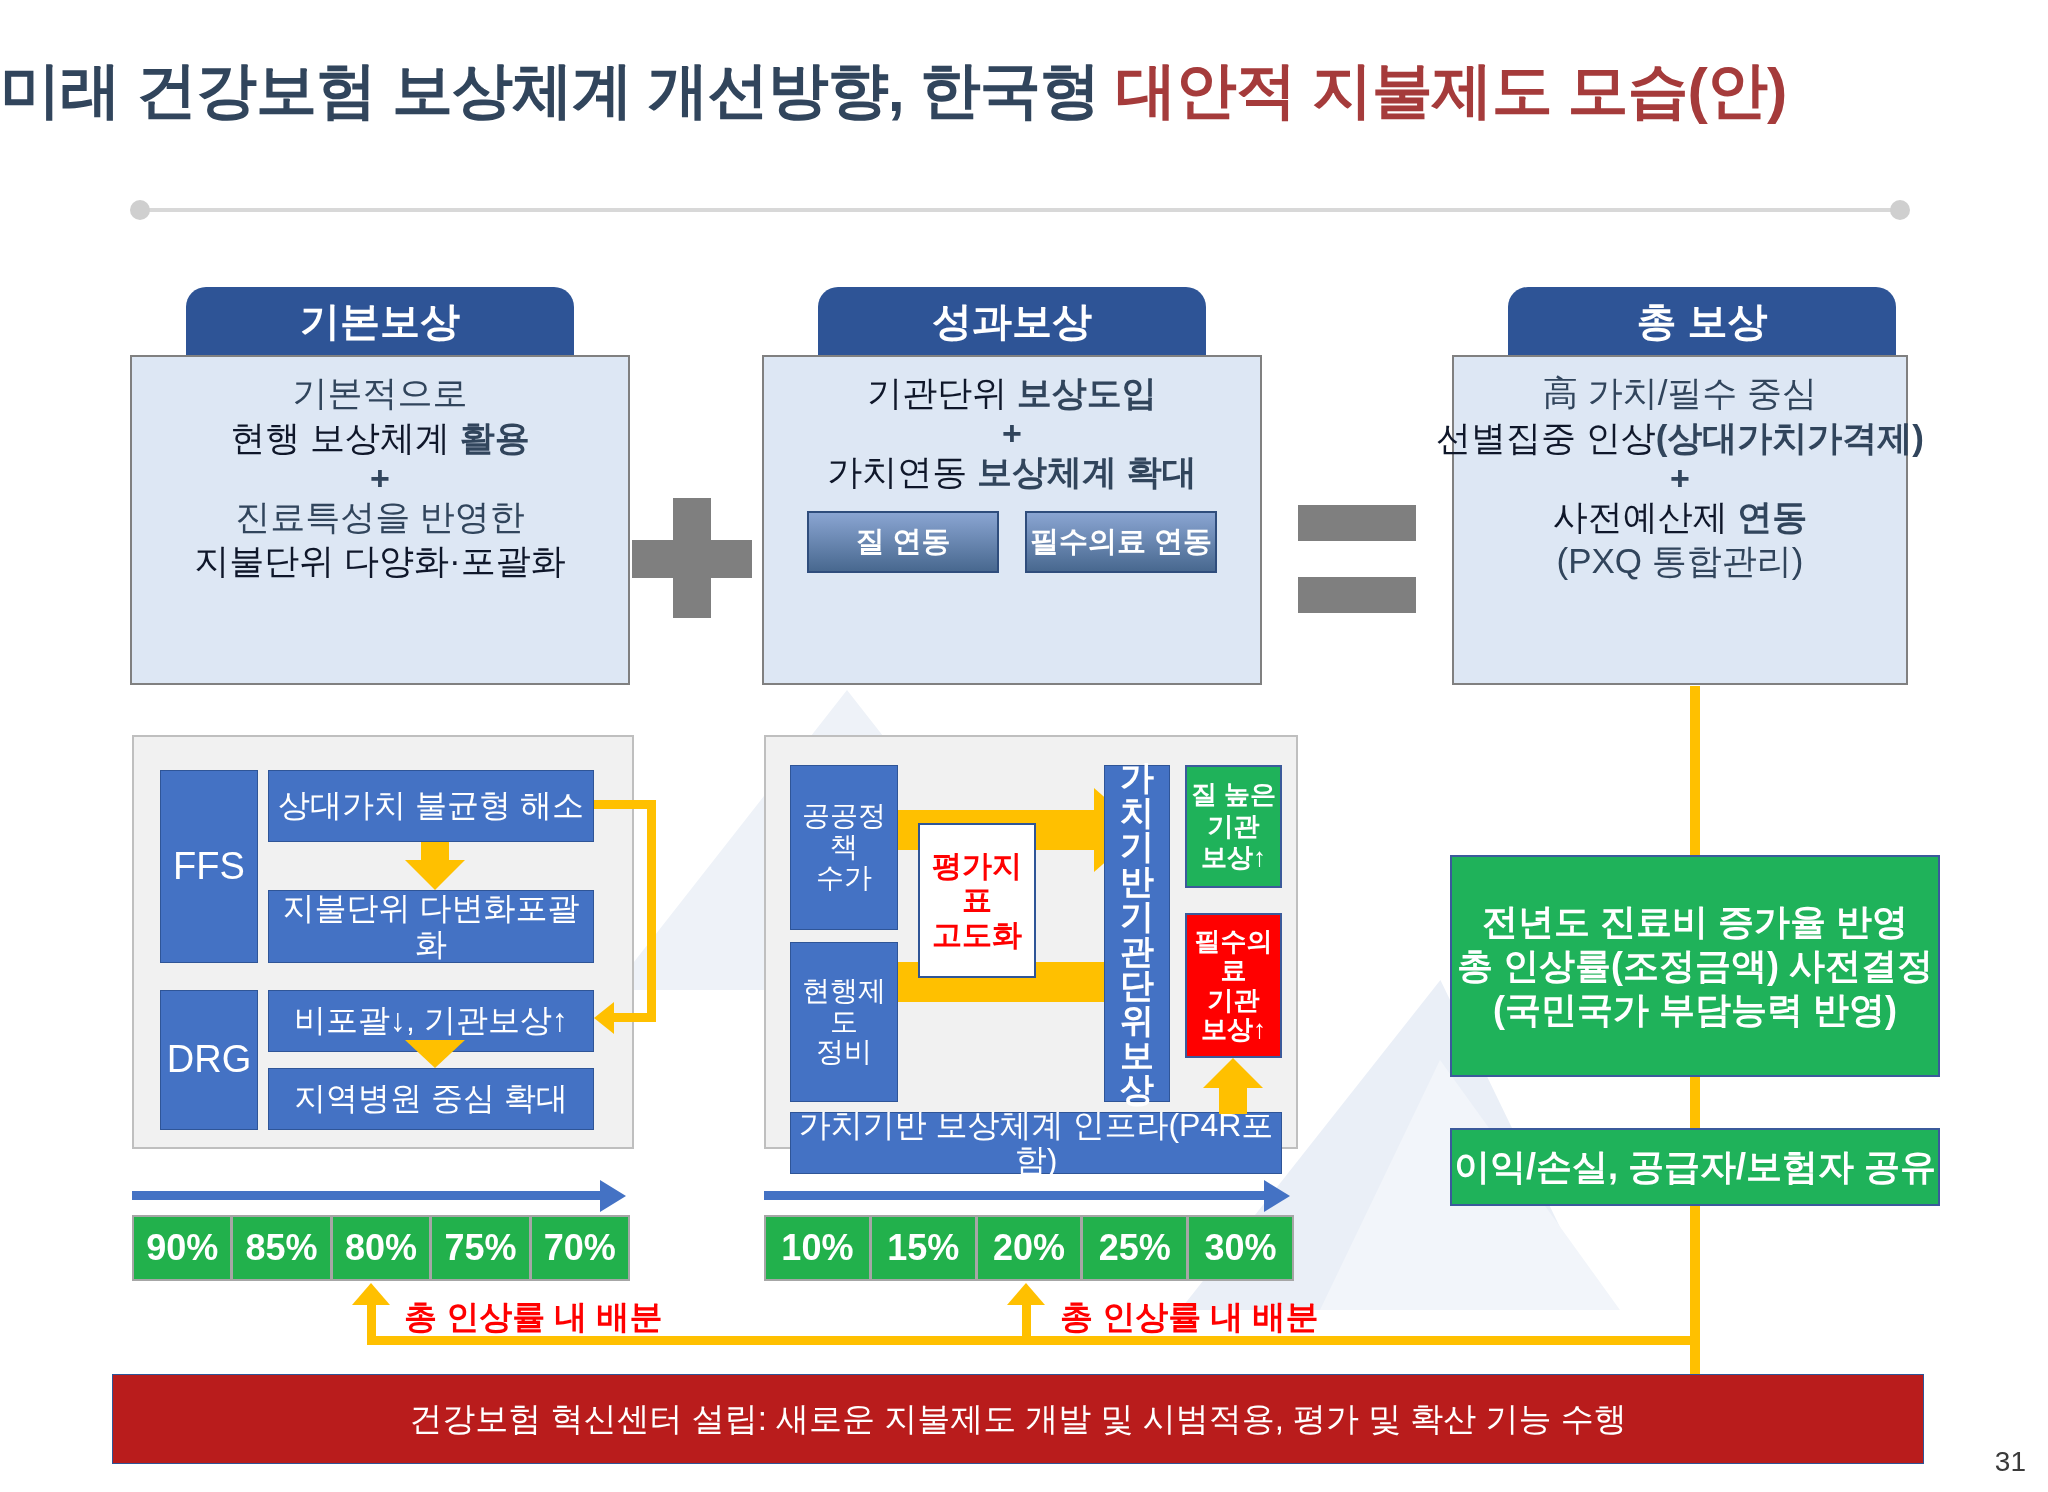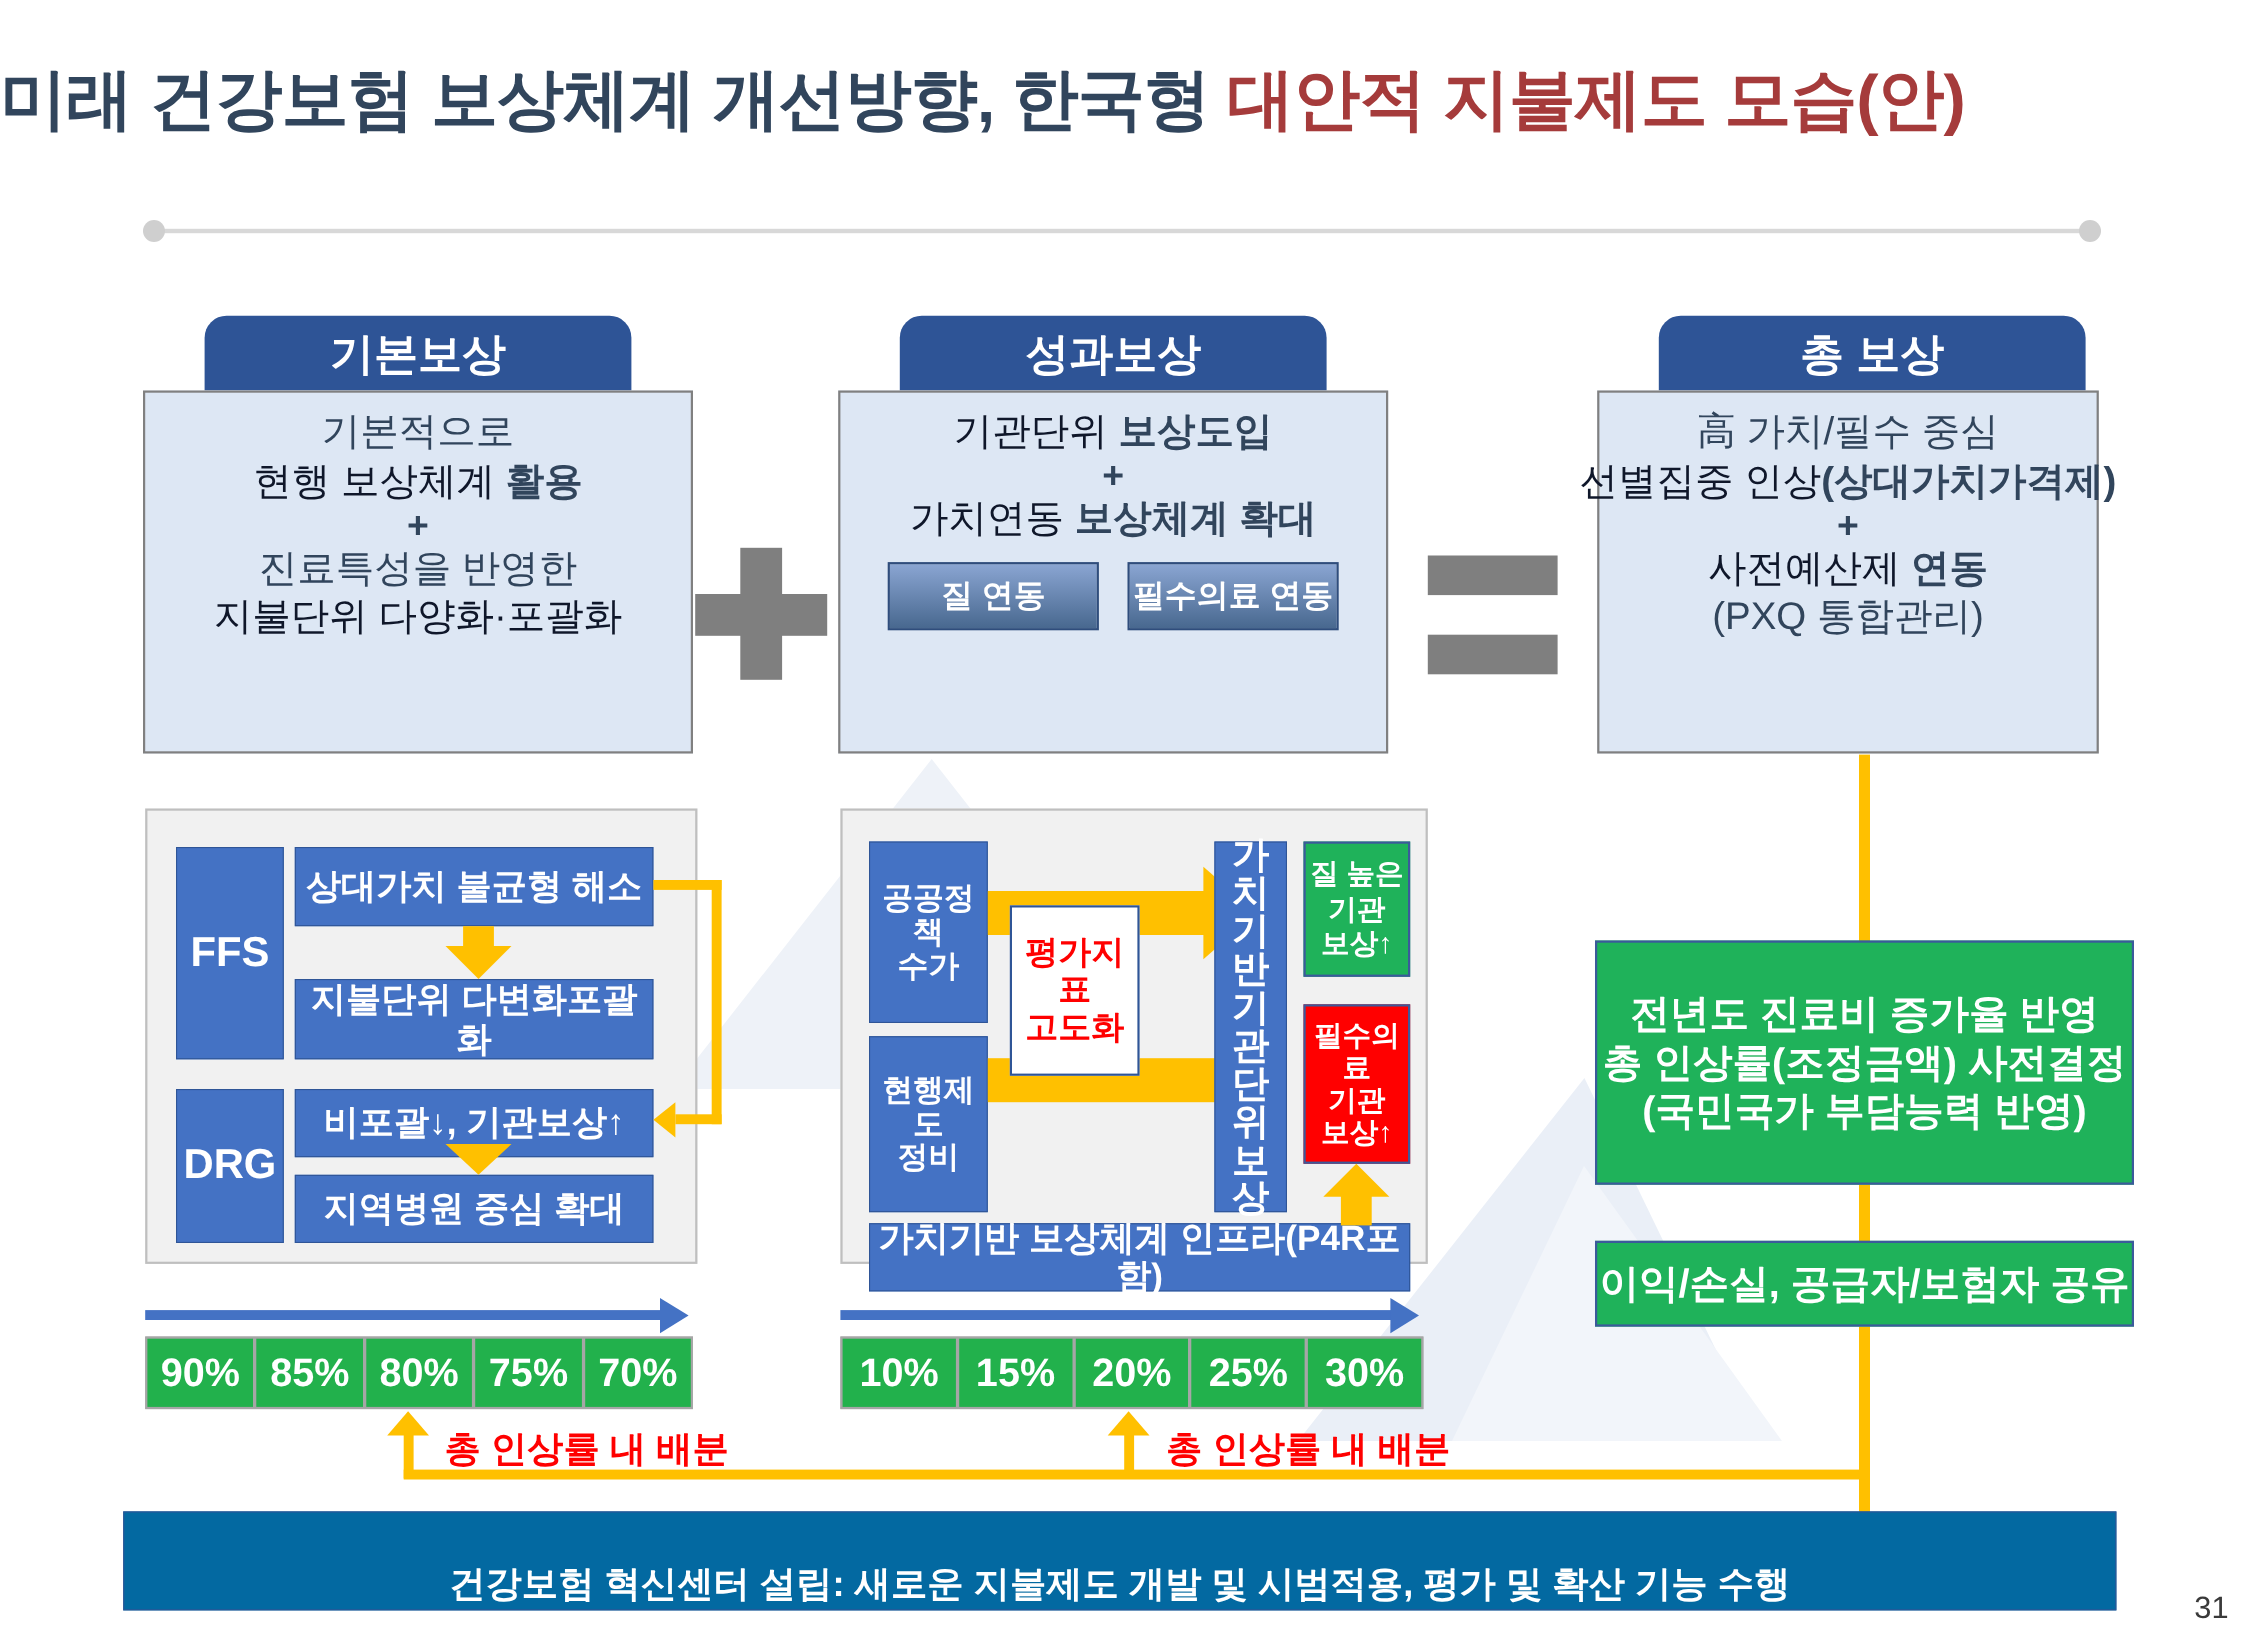--- a/index.html
+++ b/index.html
@@ -132,21 +132,21 @@
     background: #f1f1f1;
     border: 2px solid #bfbfbf;
     z-index: 7;
   }
 
   .bbox {
     position: absolute;
     background: #4472c4;
     border: 1px solid #2f5597;
     color: #ffffff;
-    font-weight: bold;
+    font-weight: normal;
     display: flex;
     align-items: center;
     justify-content: center;
     text-align: center;
     box-sizing: border-box;
     line-height: 1.1;
   }
   .gbox {
     position: absolute;
     background: #1fb25a;
@@ -292,27 +292,27 @@
   }
 
   
   .yline { position: absolute; background: #ffc000; z-index: 6; }
 
   
   .banner {
     position: absolute;
     left: 112px; top: 1374px;
     width: 1810px; height: 88px;
-    background: #0369a1;
+    background: #b91c1c;
     border: 1px solid #2f5597;
     color: #ffffff;
     font-size: 33px;
-    font-weight: bold;
-    display: flex;
-    align-items: flex-end;
+    font-weight: normal;
+    display: flex;
+    align-items: center;
     justify-content: center;
     z-index: 9;
     white-space: nowrap;
   }
 
   .page-num {
     position: absolute;
     right: 22px; bottom: 14px;
     font-size: 28px;
     color: #3a3a3a;

